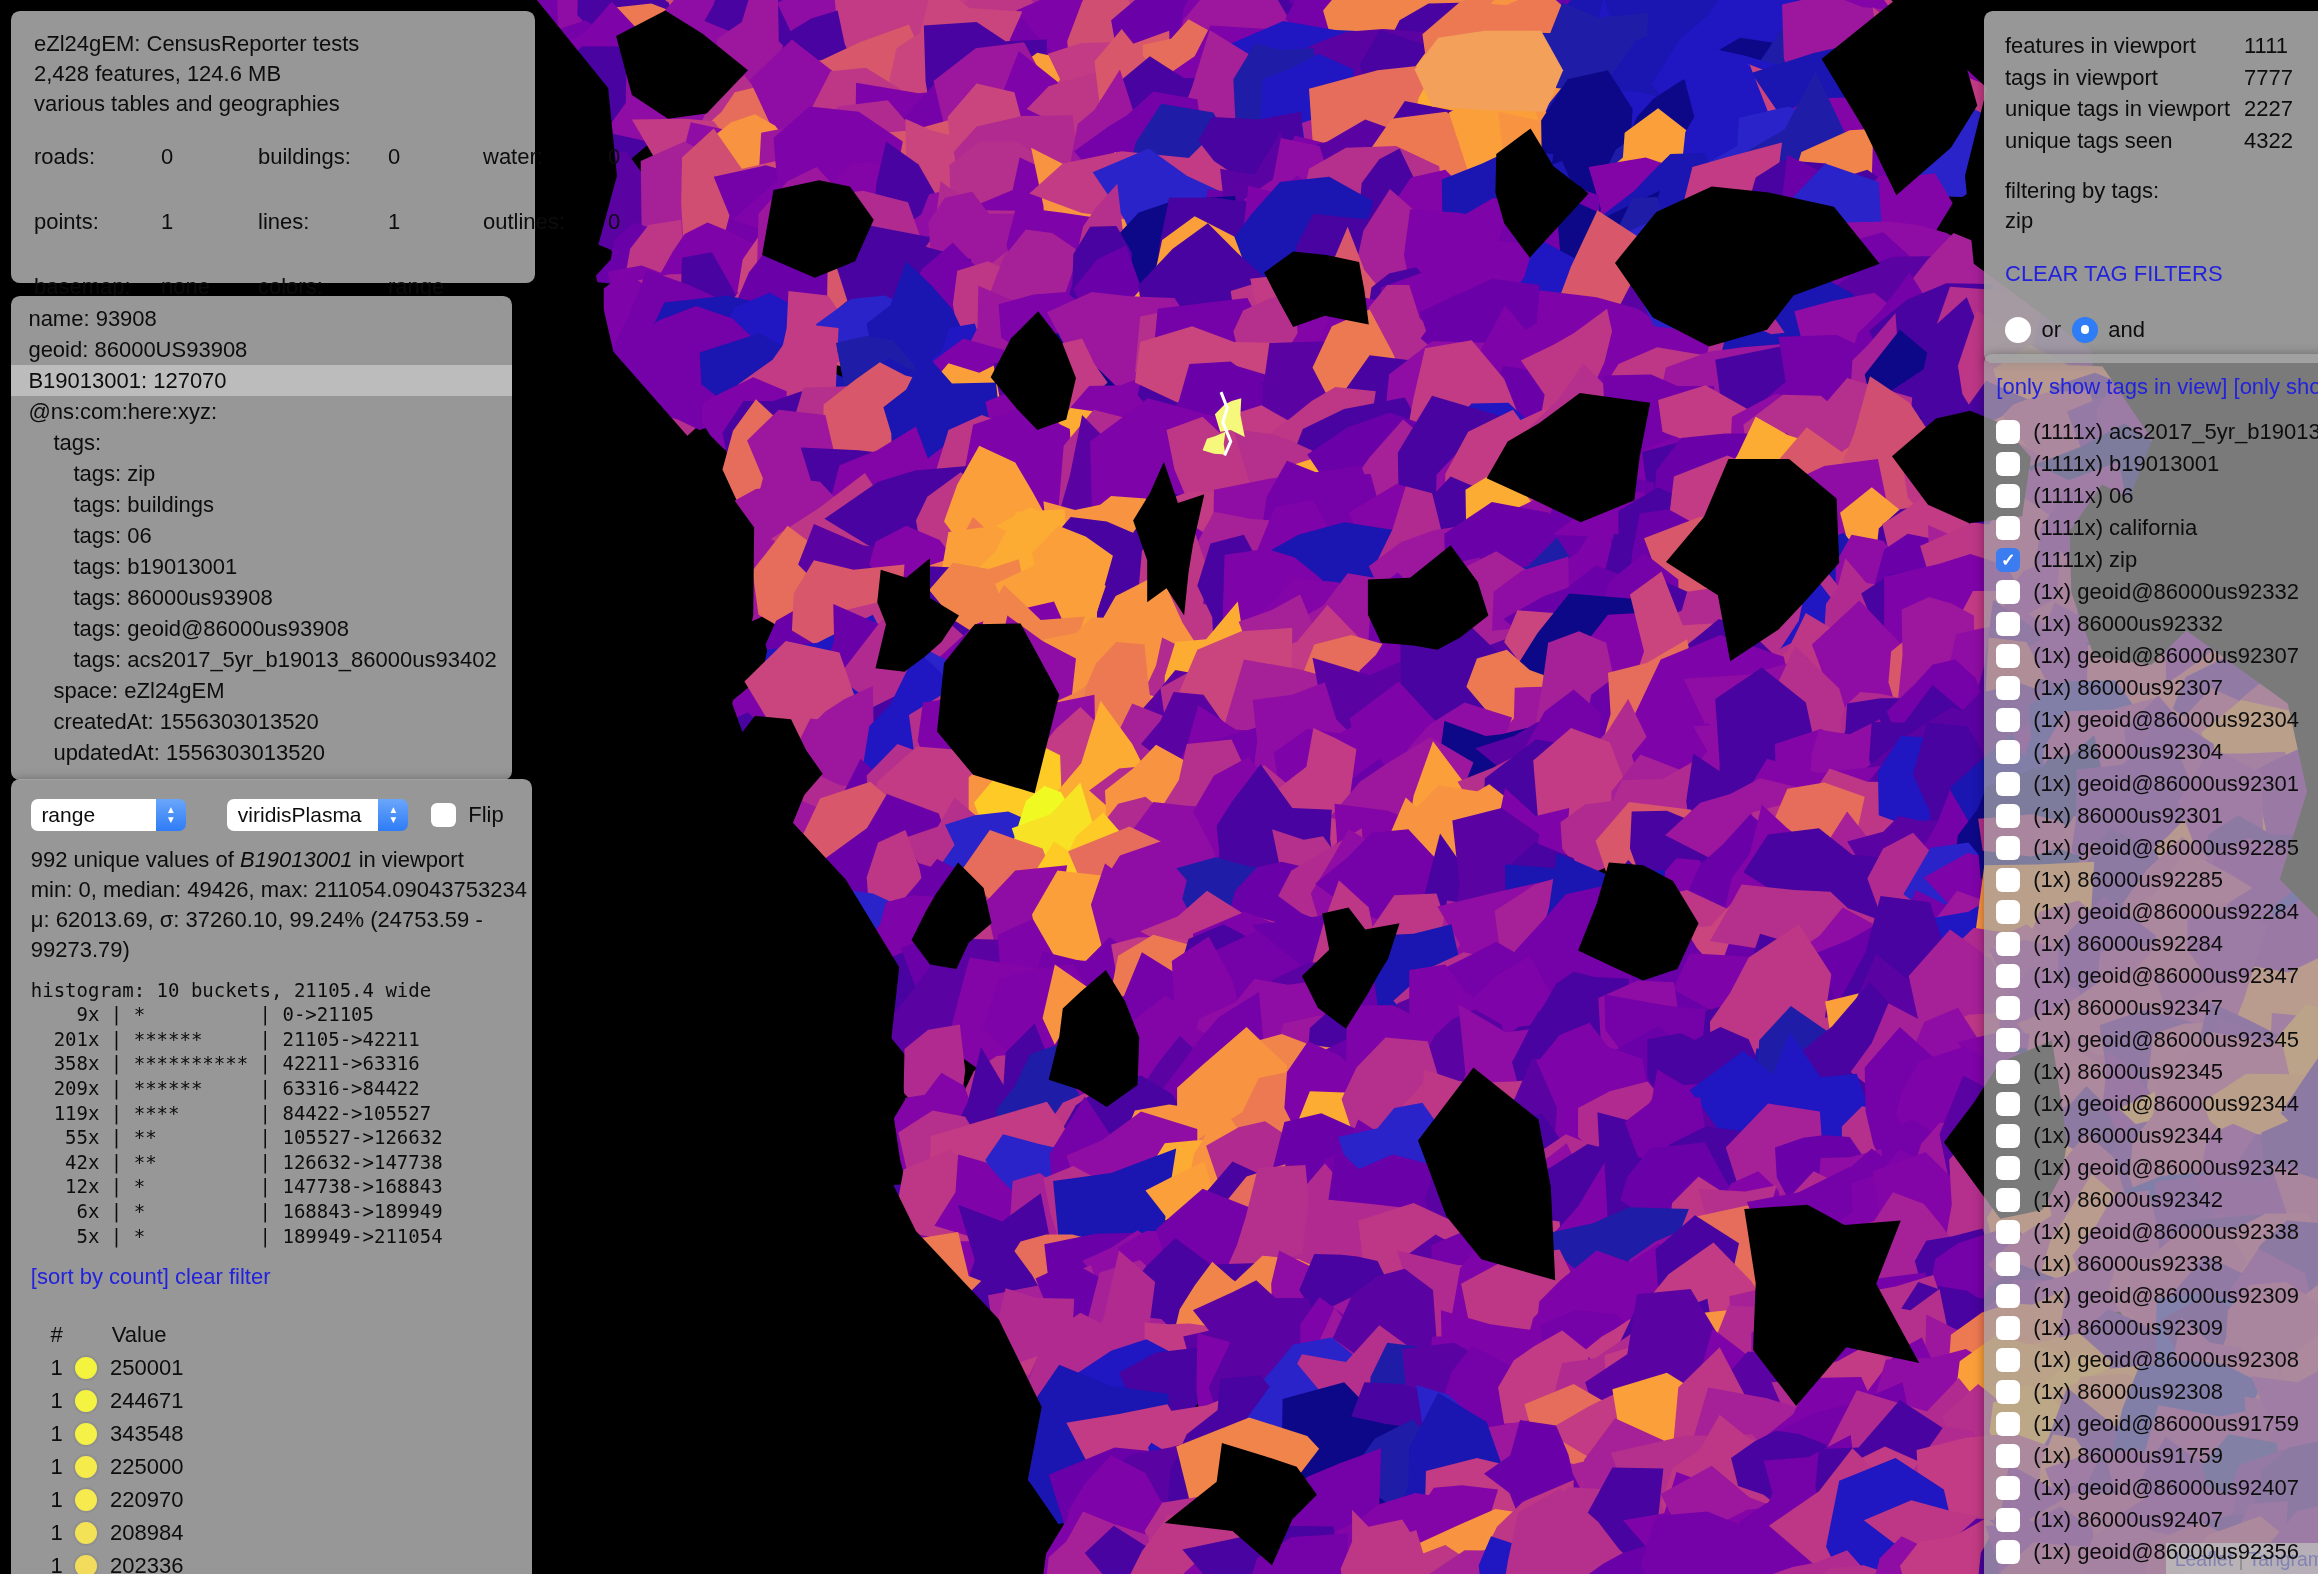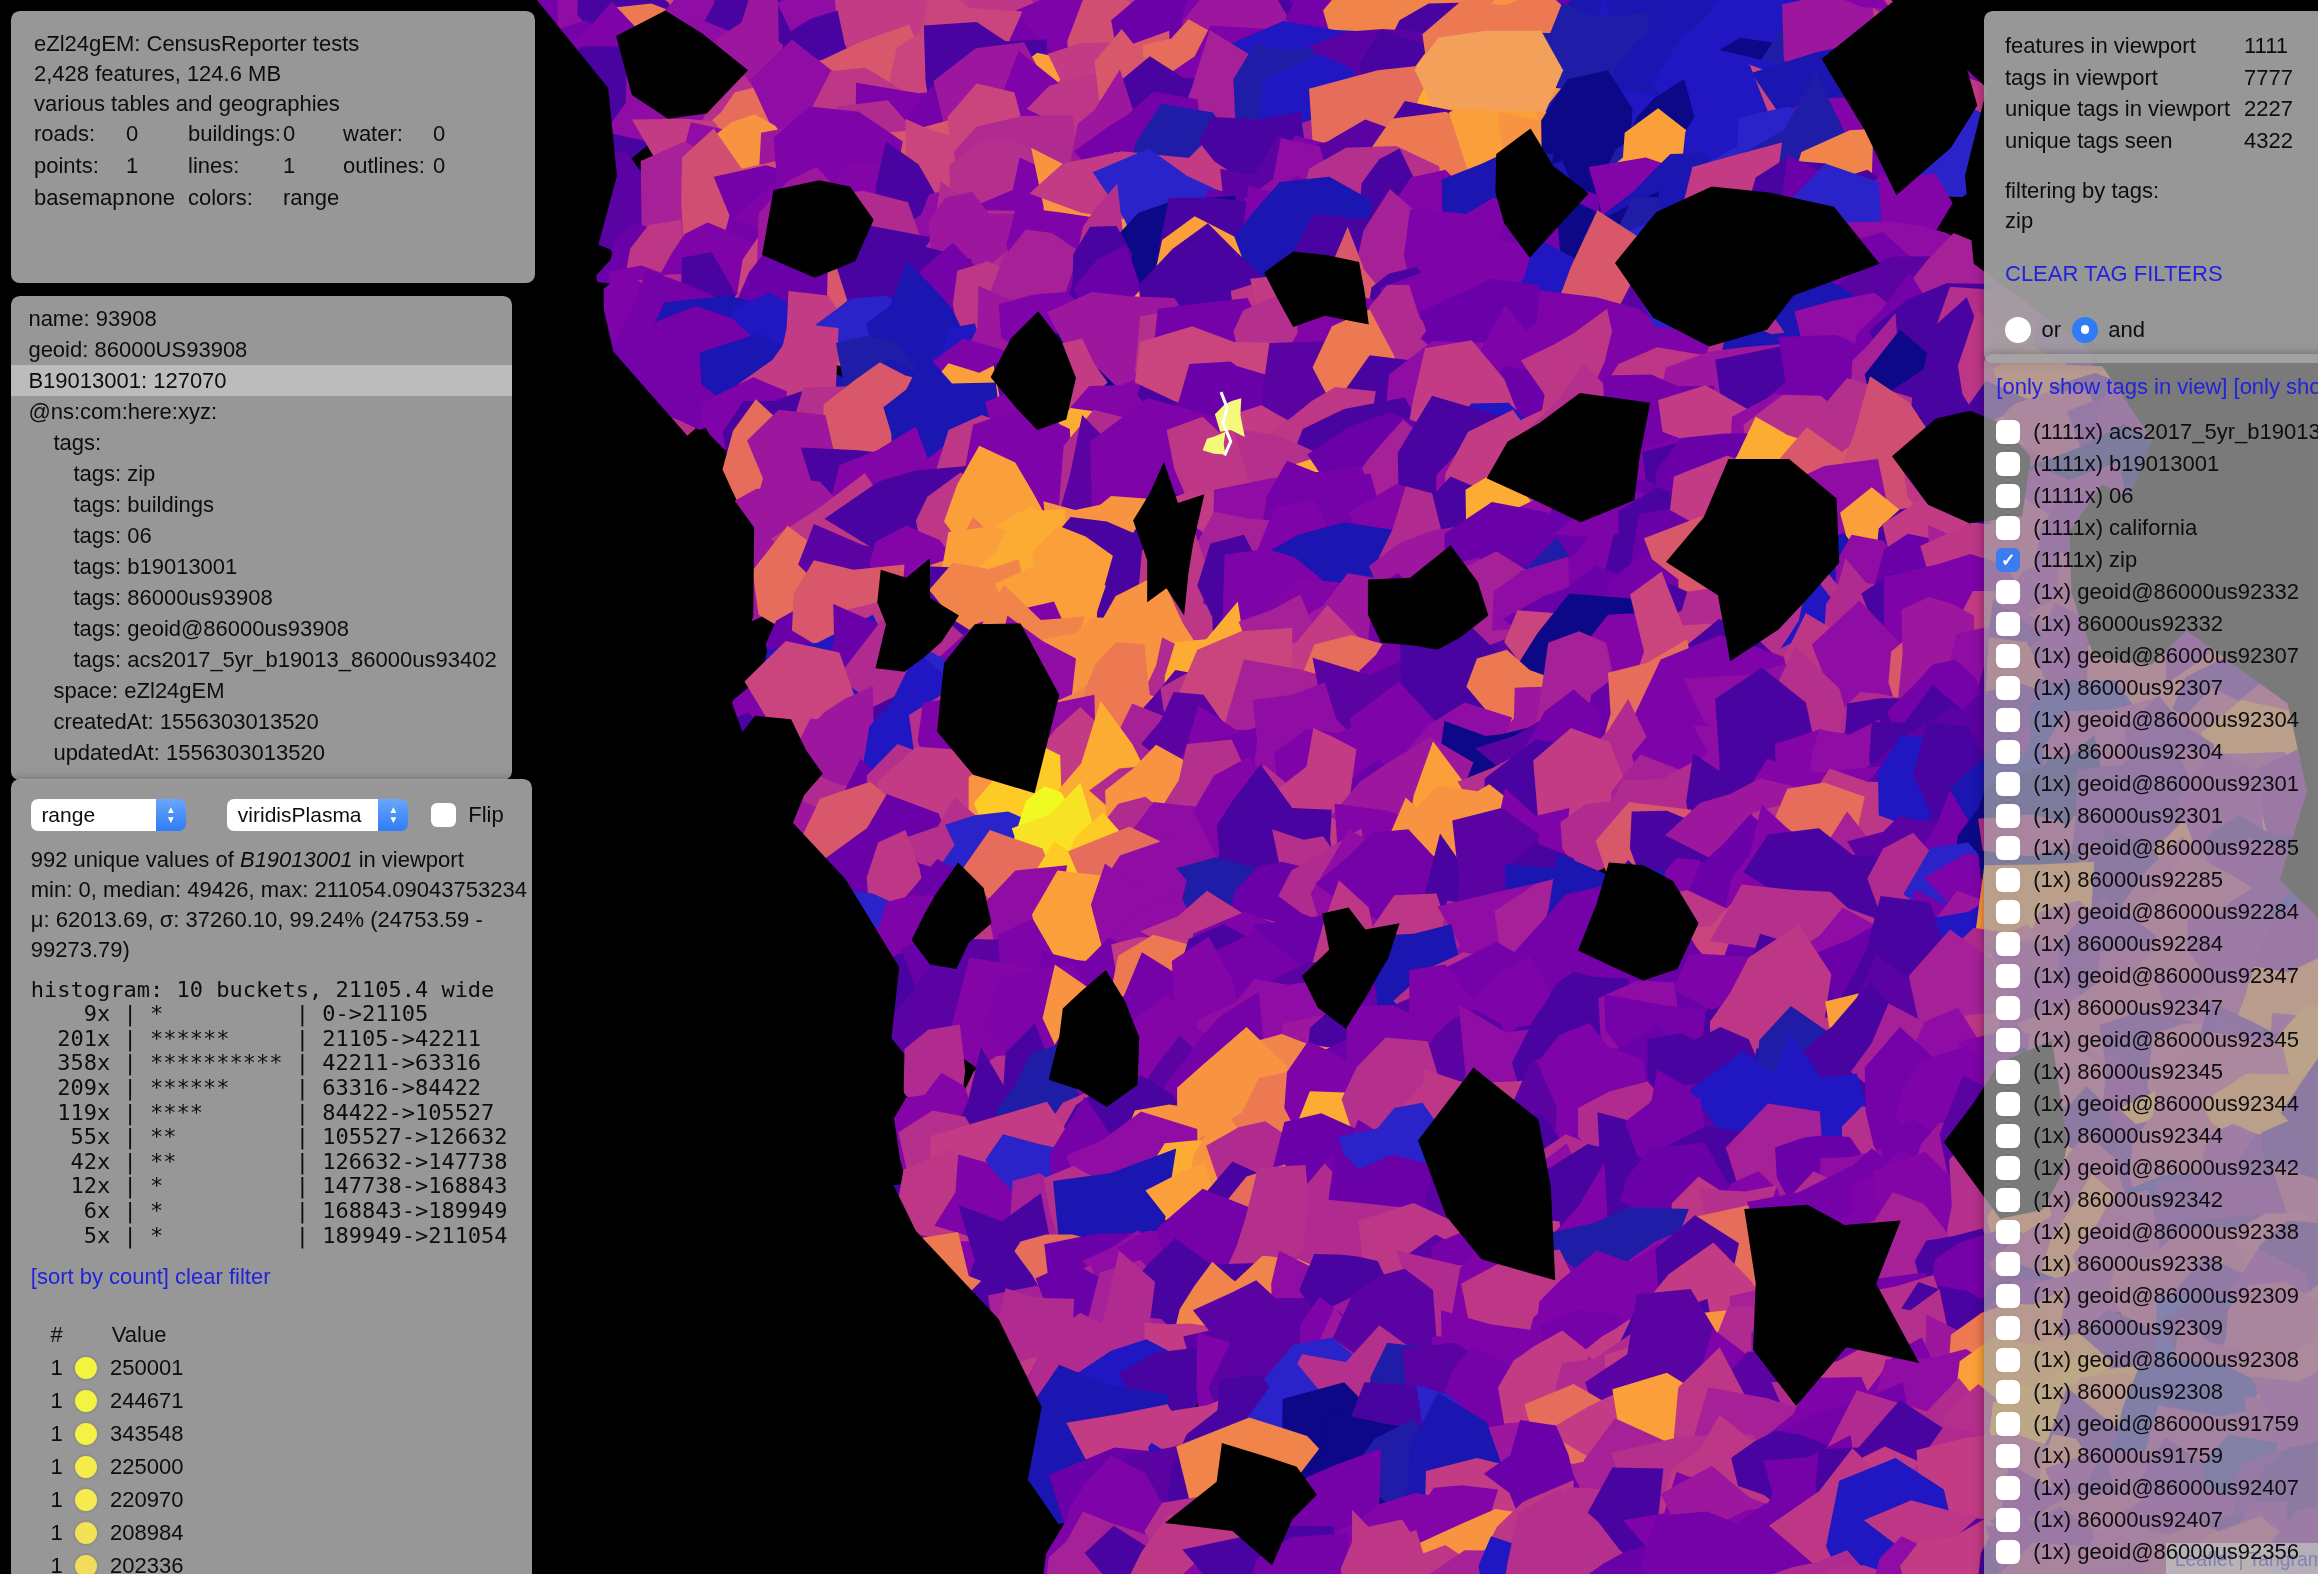--- a/index.html
+++ b/index.html
@@ -10,39 +10,39 @@
            background:rgba(255,255,255,0.8);padding:1.8px 8.8px;font-size:19.4px;
            line-height:28px;white-space:nowrap;color:#333;}
   .attrbar a{color:#2222dd;text-decoration:none;}
   .panel{position:absolute;z-index:10;background:rgba(164,164,164,0.92);
          border-radius:8.8px;box-shadow:0 1.8px 10.6px rgba(0,0,0,0.35);
          font-size:22px;line-height:30px;}
   .blue{color:#2222dd;cursor:pointer;}
   
   #p-space{left:11px;top:11.4px;width:501px;height:254px;padding:17.6px 0 0 23px;}
   #space-stats{display:grid;grid-template-columns:92px 62px 95px 60px 90px 1fr;
-               row-gap:1.8px;}
+               margin-top:23px;row-gap:1.8px;gap:35px;}
   
   #p-feature{left:11.4px;top:296px;width:501px;height:470px;padding:7px 0;overflow:hidden;}
   .frow{height:31px;display:flex;align-items:center;padding-left:17px;white-space:nowrap;}
   .frow.hl{background:#bcbcbc;}
   .frow.i1{padding-left:42px;}
   .frow.i2{padding-left:62px;}
   
   #p-color{left:11.4px;top:779px;width:501px;height:795px;padding:19.4px 0 0 19.4px;overflow:hidden;}
   .ctrl-row{display:flex;align-items:center;height:33px;margin-bottom:14px;}
   .msel{display:inline-flex;height:32px;cursor:pointer;margin-right:12.3px;}
   .msel .sel-txt{background:#fff;border-radius:7px 0 0 7px;display:flex;align-items:center;
                  padding:0 10.6px;font-size:21px;}
   .msel .sel-btn{width:30px;background:linear-gradient(#6aa6fb,#2e7cf6);
                  border-radius:0 7px 7px 0;display:flex;flex-direction:column;
                  align-items:center;justify-content:center;color:#fff;font-size:11.4px;line-height:9.7px;}
   .chk{width:24.6px;height:24.6px;background:#fff;border-radius:6.2px;display:inline-block;}
   .flip-label{margin-left:12.3px;}
-  .mono{font-family:"DejaVu Sans Mono",monospace;font-size:22px;line-height:24.6px;white-space:pre;}
+  .mono{font-family:"DejaVu Sans Mono",monospace;font-size:19px;line-height:24.6px;white-space:pre;}
   #histo-title{margin-top:12.3px;}
   #histo-rows{margin:0;}
   .linkrow{margin-top:14px;}
   .vhead{display:flex;align-items:center;margin-top:26px;height:33px;}
   .vhead .c1{width:32px;text-align:right;}
   .vhead .c2{margin-left:49px;}
   .vrow{display:flex;align-items:center;height:33px;}
   .vrow .vc{width:32px;text-align:right;}
   .dot{width:26px;height:26px;border-radius:50%;border:2.6px solid #8f8f8f;margin:0 10.6px;box-sizing:border-box;}
   

